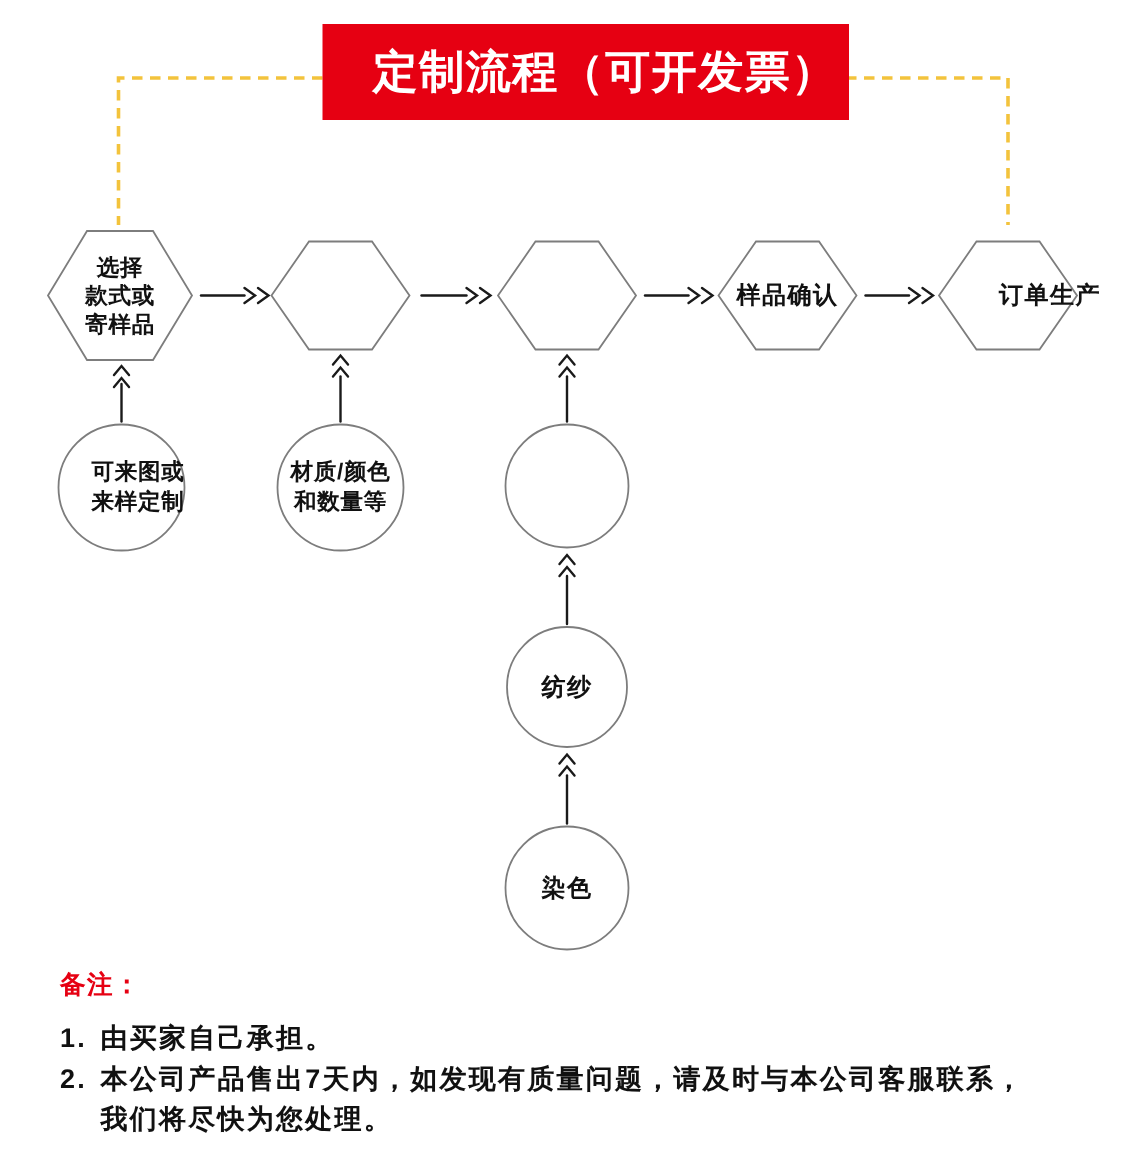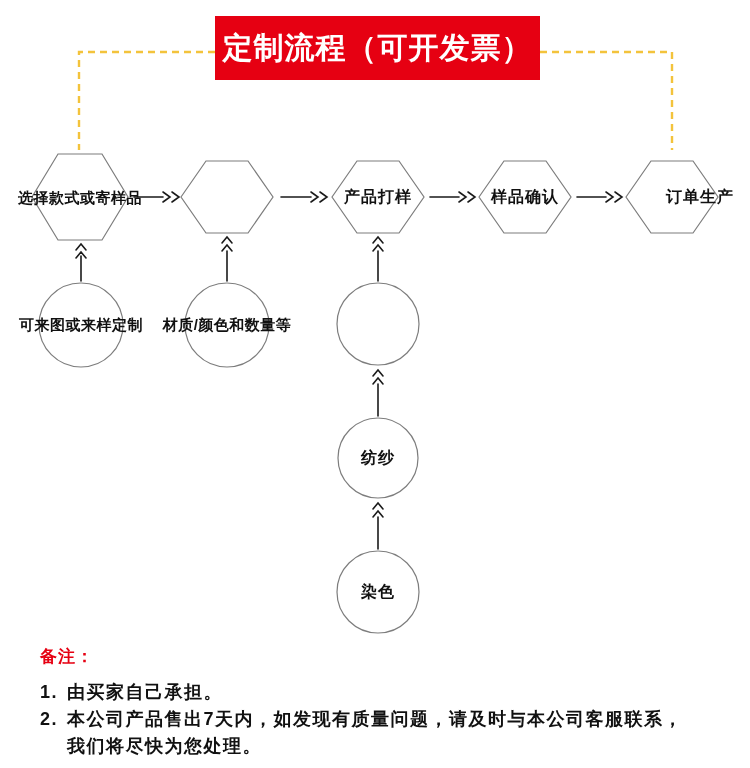--- a/index.html
+++ b/index.html
@@ -8,24 +8,24 @@
     font-family:"Liberation Sans","DejaVu Sans",sans-serif;color:#111;
   }
   svg.layer{position:absolute;left:0;top:0;width:750px;height:768px;}
   .shape{fill:#ffffff;stroke:var(--shape-border,#7d7d7d);stroke-width:1.2;}
   .arrow{stroke:var(--arrow,#1a1a1a);stroke-width:1.6;fill:none;stroke-linecap:round;}
   .dashed{stroke:var(--dashed-line,#f3c33c);stroke-width:2.4;fill:none;stroke-dasharray:7 5;}
   .banner{
     position:absolute;left:215px;top:16px;width:325px;height:64px;
     background:var(--accent-red,#e60012);color:#fff;
     display:flex;align-items:center;justify-content:center;
-    font-size:30px;font-weight:bold;letter-spacing:1px;white-space:nowrap;
+    font-size:30px;font-weight:bold;letter-spacing:1px;white-space:nowrap;padding-left:26px;
   }
   .lbl{
-    position:absolute;display:flex;flex-direction:row;align-items:center;justify-content:center;
+    position:absolute;display:flex;flex-direction:column;align-items:center;justify-content:center;
     text-align:center;font-weight:700;color:#111;
   }
   .lbl-l{font-size:16px;letter-spacing:1px;white-space:nowrap;}
   .lbl-s{font-size:15px;line-height:20px;letter-spacing:0.5px;white-space:nowrap;}
   .notes{position:absolute;left:40px;top:645px;width:690px;}
   .notes-heading{color:var(--accent-red,#e60012);font-size:17px;font-weight:700;letter-spacing:1px;margin-bottom:11px;}
   .note-row{display:flex;font-size:18px;line-height:27px;font-weight:600;letter-spacing:1.5px;color:#111;}
   .note-num{width:27px;flex:none;}
   .note-text{flex:1;}
 </style>
@@ -99,25 +99,24 @@
     </g>
   </svg>
 
   <div class="banner">定制流程（可开发票）</div>
 
   <div class="lbl lbl-s" style="left:30px;top:155px;width:100px;height:84px;line-height:19px;">
     <span>选择</span>
     <span>款式或</span>
     <span>寄样品</span>
   </div>
-  <div class="lbl lbl-l" style="left:332px;top:161px;width:92px;height:72px;">产品打样</div>
   <div class="lbl lbl-l" style="left:479px;top:161px;width:92px;height:72px;">样品确认</div>
   <div class="lbl lbl-l" style="left:654px;top:161px;width:92px;height:72px;">订单生产</div>
 
-  <div class="lbl lbl-s" style="left:39px;top:283px;width:84px;height:84px;font-family:Liberation Serif, serif;">
+  <div class="lbl lbl-s" style="left:50px;top:283px;width:84px;height:84px;font-family:Liberation Serif, serif;">
     <span>可来图或</span>
     <span>来样定制</span>
   </div>
   <div class="lbl lbl-s" style="left:185px;top:283px;width:84px;height:84px;">
     <span>材质/颜色</span>
     <span>和数量等</span>
   </div>
   <div class="lbl lbl-l" style="left:338px;top:418px;width:80px;height:80px;">纺纱</div>
   <div class="lbl lbl-l" style="left:337px;top:551px;width:82px;height:82px;">染色</div>
 

